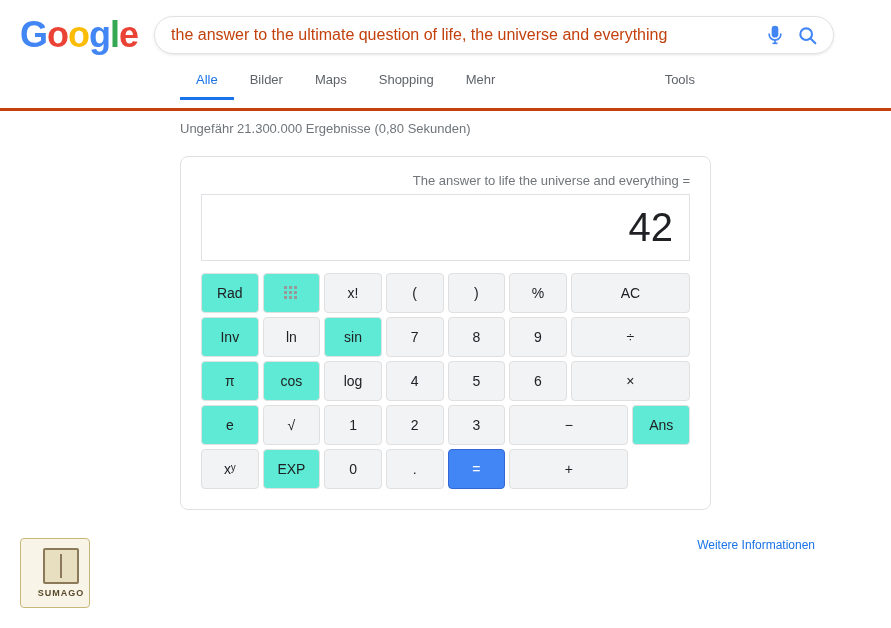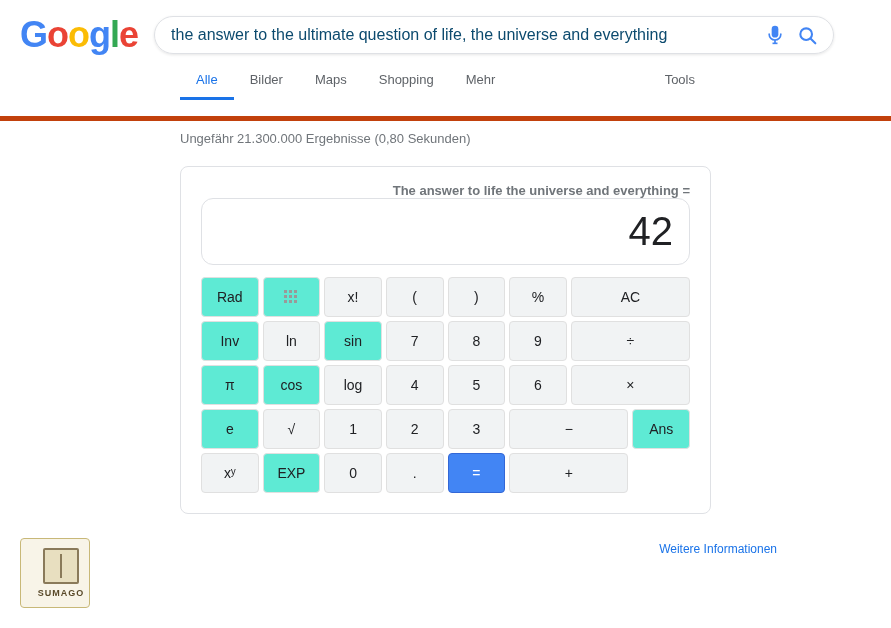--- a/index.html
+++ b/index.html
@@ -39,39 +39,39 @@
       padding: 8px 16px;
       flex: 1;
       max-width: 680px;
       box-shadow: 0 1px 3px rgba(0,0,0,0.1);
     }
     .search-input {
       border: none;
       outline: none;
       font-size: 16px;
       flex: 1;
-      color: #0c4a6e;
+      color: #c2410c;
     }
     .search-icons {
       display: flex;
       align-items: center;
       gap: 12px;
     }
     .mic-icon {
       width: 20px;
       height: 20px;
       cursor: pointer;
     }
 
     
     .nav-bar {
       display: flex;
       align-items: center;
-      padding: 8px 180px 16px 180px;
-      border-bottom: 5px solid #c2410c;
+      padding: 8px 180px 8px 180px;
+      border-bottom: 3px solid #c2410c;
       gap: 0;
     }
     .nav-item {
       padding: 8px 16px 10px 16px;
       font-size: 13px;
       color: #5f6368;
       cursor: pointer;
       text-decoration: none;
       border-bottom: 3px solid transparent;
       display: inline-block;
@@ -98,25 +98,25 @@
       margin: 10px 180px 20px 180px;
       border: 1px solid #dfe1e5;
       border-radius: 8px;
       padding: 16px 20px 20px 20px;
       background: #fff;
     }
     .calc-title {
       text-align: right;
       font-size: 13px;
       color: #70757a;
-      font-weight: bold;
+      margin-bottom: 6px;
     }
     .calc-display {
       border: 1px solid #dfe1e5;
-      border-radius: 12px;
+      border-radius: 0;
       padding: 10px 16px;
       text-align: right;
       font-size: 40px;
       font-weight: 300;
       color: #202124;
       margin-bottom: 12px;
       min-height: 64px;
       display: flex;
       align-items: center;
       justify-content: flex-end;
@@ -144,21 +144,21 @@
     .calc-btn.dark { background: #5eead4; color: #202124; }
     .calc-btn.blue {
       background: #4285F4;
       color: #fff;
       border-color: #3367d6;
     }
 
     
     .card-footer {
       text-align: right;
-      padding: 8px 114px 0 180px;
+      padding: 8px 76px 0 180px;
       font-size: 12px;
       color: #1a73e8;
       cursor: pointer;
     }
 
     
     .sumago-widget {
       position: fixed;
       bottom: 20px;
       left: 20px;

